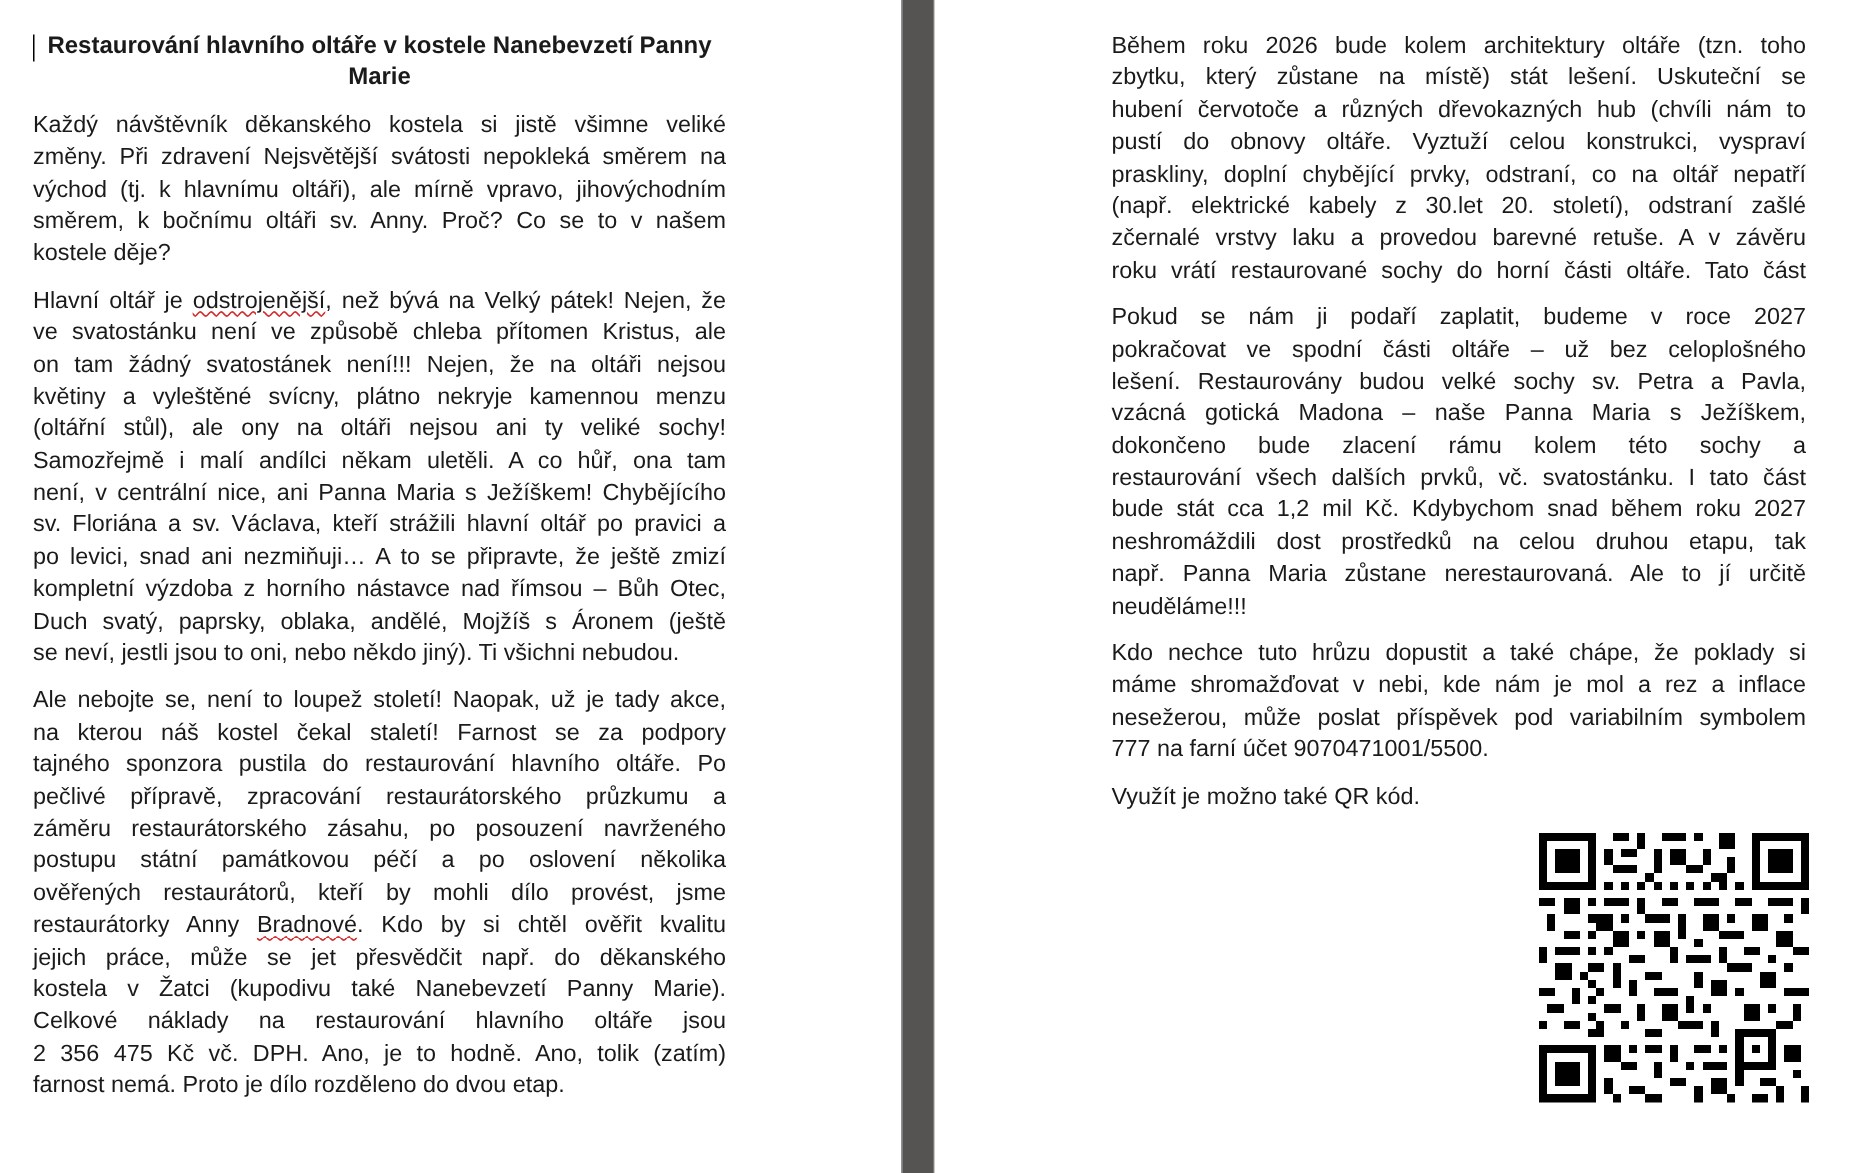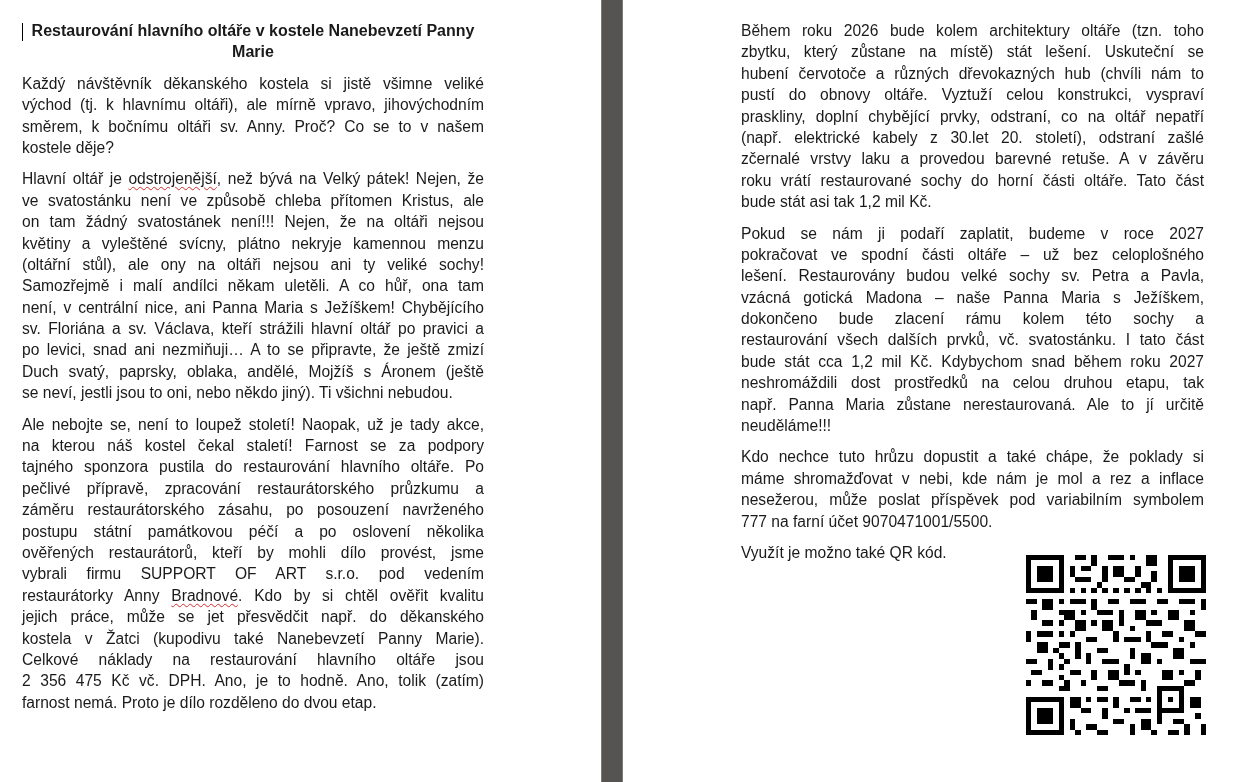--- a/index.html
+++ b/index.html
@@ -91,48 +91,49 @@
 <div class="page" id="page-left">
   <div class="col">
     <div class="title">
       <span class="cursor"></span>
       <span class="line" style="text-align:center;text-align-last:center;">Restaurování hlavního oltáře v kostele Nanebevzetí Panny</span>
       <span class="line" style="text-align:center;text-align-last:center;">Marie</span>
     </div>
 
     <div class="para">
       <span class="line">Každý návštěvník děkanského kostela si jistě všimne veliké</span>
+      <span class="line">změny. Při zdravení Nejsvětější svátosti nepokleká směrem na</span>
       <span class="line">východ (tj. k hlavnímu oltáři), ale mírně vpravo, jihovýchodním</span>
       <span class="line">směrem, k bočnímu oltáři sv. Anny. Proč? Co se to v našem</span>
       <span class="line last">kostele děje?</span>
     </div>
 
     <div class="para">
       <span class="line"><span>Hlavní oltář je </span><span class="spell">odstrojenější</span><span>, než bývá na Velký pátek! Nejen, že</span></span>
       <span class="line">ve svatostánku není ve způsobě chleba přítomen Kristus, ale</span>
       <span class="line">on tam žádný svatostánek není!!! Nejen, že na oltáři nejsou</span>
       <span class="line">květiny a vyleštěné svícny, plátno nekryje kamennou menzu</span>
       <span class="line">(oltářní stůl), ale ony na oltáři nejsou ani ty veliké sochy!</span>
       <span class="line">Samozřejmě i malí andílci někam uletěli. A co hůř, ona tam</span>
       <span class="line">není, v centrální nice, ani Panna Maria s Ježíškem! Chybějícího</span>
       <span class="line">sv. Floriána a sv. Václava, kteří strážili hlavní oltář po pravici a</span>
       <span class="line">po levici, snad ani nezmiňuji… A to se připravte, že ještě zmizí</span>
+      <span class="line">kompletní výzdoba z horního nástavce nad římsou – Bůh Otec,</span>
       <span class="line">Duch svatý, paprsky, oblaka, andělé, Mojžíš s Áronem (ještě</span>
       <span class="line last">se neví, jestli jsou to oni, nebo někdo jiný). Ti všichni nebudou.</span>
     </div>
 
     <div class="para">
       <span class="line">Ale nebojte se, není to loupež století! Naopak, už je tady akce,</span>
       <span class="line">na kterou náš kostel čekal staletí! Farnost se za podpory</span>
       <span class="line">tajného sponzora pustila do restaurování hlavního oltáře. Po</span>
       <span class="line">pečlivé přípravě, zpracování restaurátorského průzkumu a</span>
       <span class="line">záměru restaurátorského zásahu, po posouzení navrženého</span>
       <span class="line">postupu státní památkovou péčí a po oslovení několika</span>
       <span class="line">ověřených restaurátorů, kteří by mohli dílo provést, jsme</span>
-      <span class="line">vybrali firmu SUPPORT OF ART s.r.o. pod vedením</span>
       <span class="line"><span>restaurátorky Anny </span><span class="spell">Bradnové</span><span>. Kdo by si chtěl ověřit kvalitu</span></span>
       <span class="line">jejich práce, může se jet přesvědčit např. do děkanského</span>
       <span class="line">kostela v Žatci (kupodivu také Nanebevzetí Panny Marie).</span>
       <span class="line">Celkové náklady na restaurování hlavního oltáře jsou</span>
       <span class="line">2 356 475 Kč vč. DPH. Ano, je to hodně. Ano, tolik (zatím)</span>
       <span class="line last">farnost nemá. Proto je dílo rozděleno do dvou etap.</span>
     </div>
   </div>
 </div>
 
@@ -142,21 +143,20 @@
   <div class="col">
     <div class="para">
       <span class="line">Během roku 2026 bude kolem architektury oltáře (tzn. toho</span>
       <span class="line">zbytku, který zůstane na místě) stát lešení. Uskuteční se</span>
       <span class="line">hubení červotoče a různých dřevokazných hub (chvíli nám to</span>
       <span class="line">pustí do obnovy oltáře. Vyztuží celou konstrukci, vyspraví</span>
       <span class="line">praskliny, doplní chybějící prvky, odstraní, co na oltář nepatří</span>
       <span class="line">(např. elektrické kabely z 30.let 20. století), odstraní zašlé</span>
       <span class="line">zčernalé vrstvy laku a provedou barevné retuše. A v závěru</span>
       <span class="line">roku vrátí restaurované sochy do horní části oltáře. Tato část</span>
-      <span class="line last">bude stát asi tak 1,2 mil Kč.</span>
     </div>
 
     <div class="para">
       <span class="line">Pokud se nám ji podaří zaplatit, budeme v roce 2027</span>
       <span class="line">pokračovat ve spodní části oltáře – už bez celoplošného</span>
       <span class="line">lešení. Restaurovány budou velké sochy sv. Petra a Pavla,</span>
       <span class="line">vzácná gotická Madona – naše Panna Maria s Ježíškem,</span>
       <span class="line">dokončeno bude zlacení rámu kolem této sochy a</span>
       <span class="line">restaurování všech dalších prvků, vč. svatostánku. I tato část</span>
       <span class="line">bude stát cca 1,2 mil Kč. Kdybychom snad během roku 2027</span>

